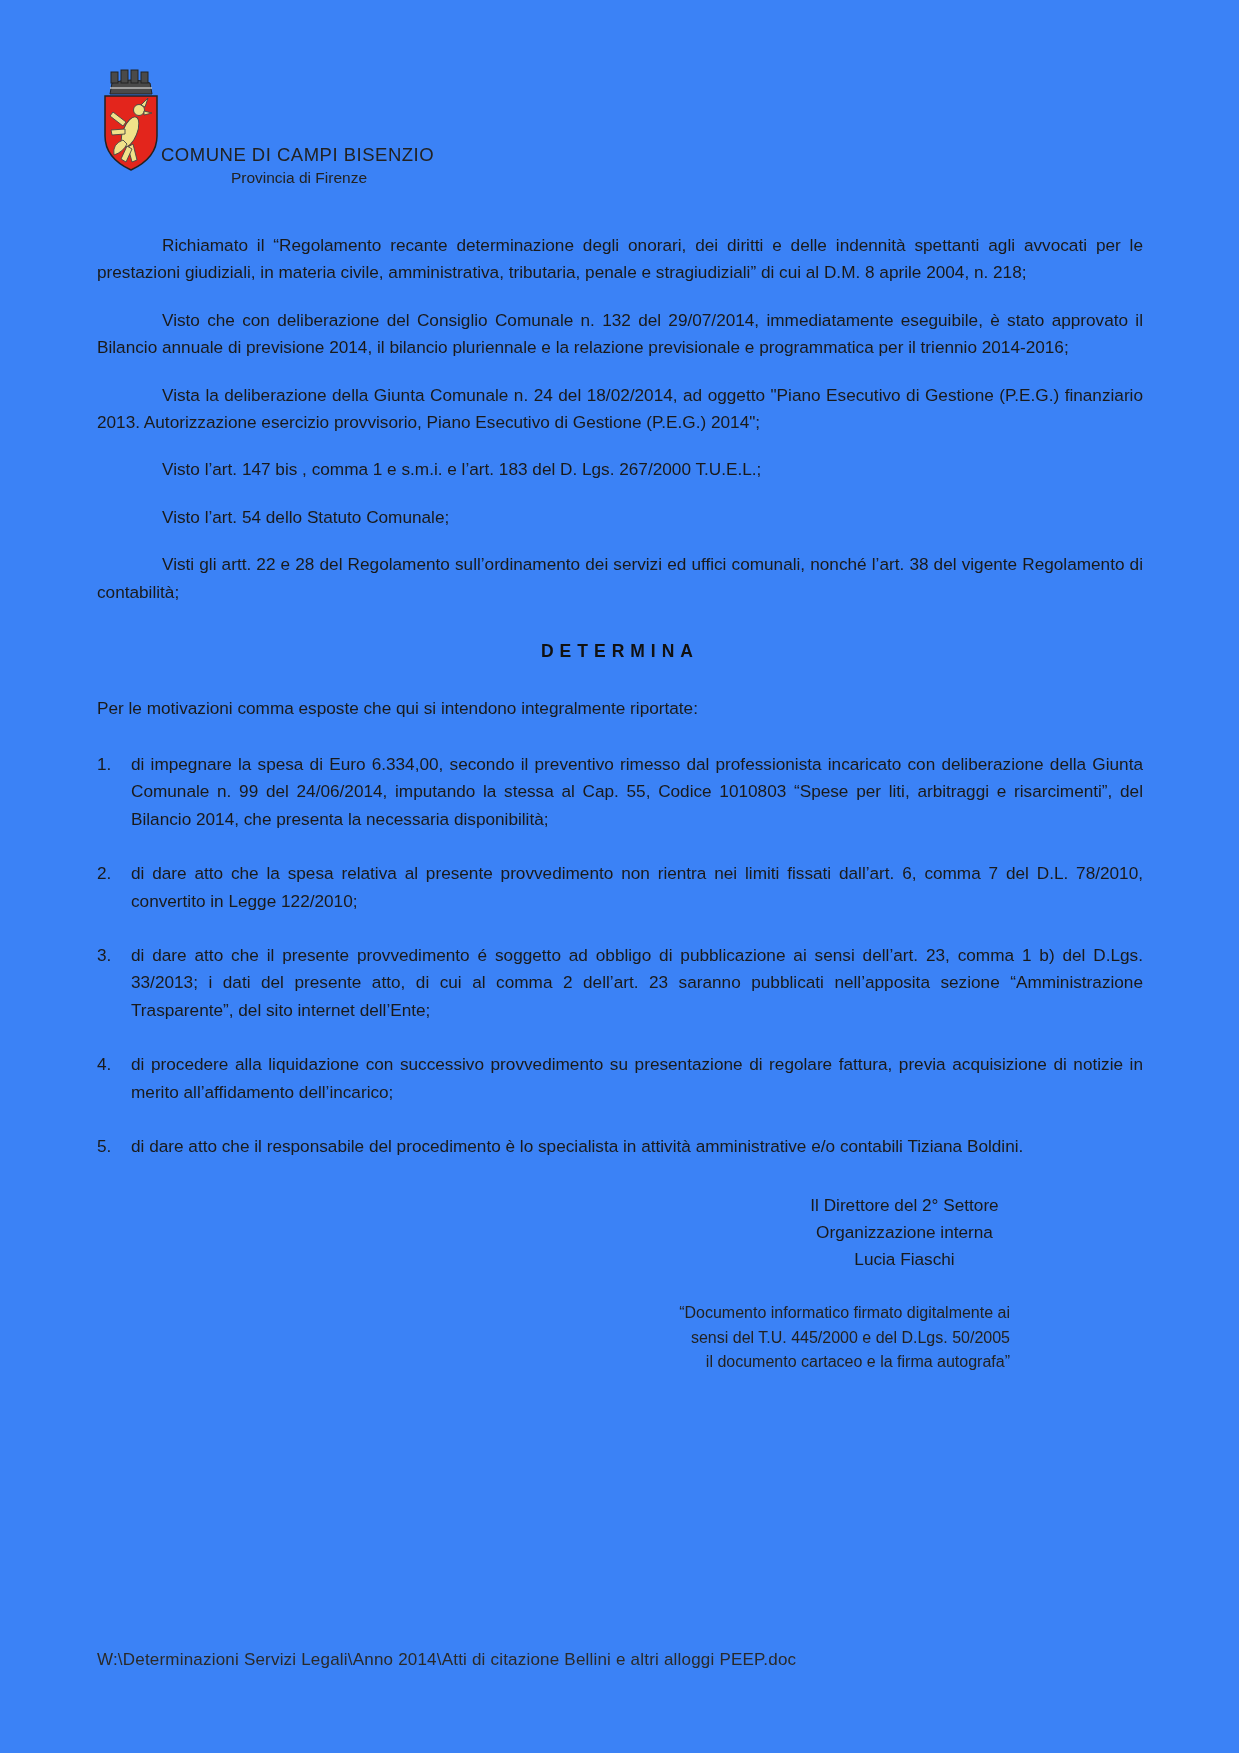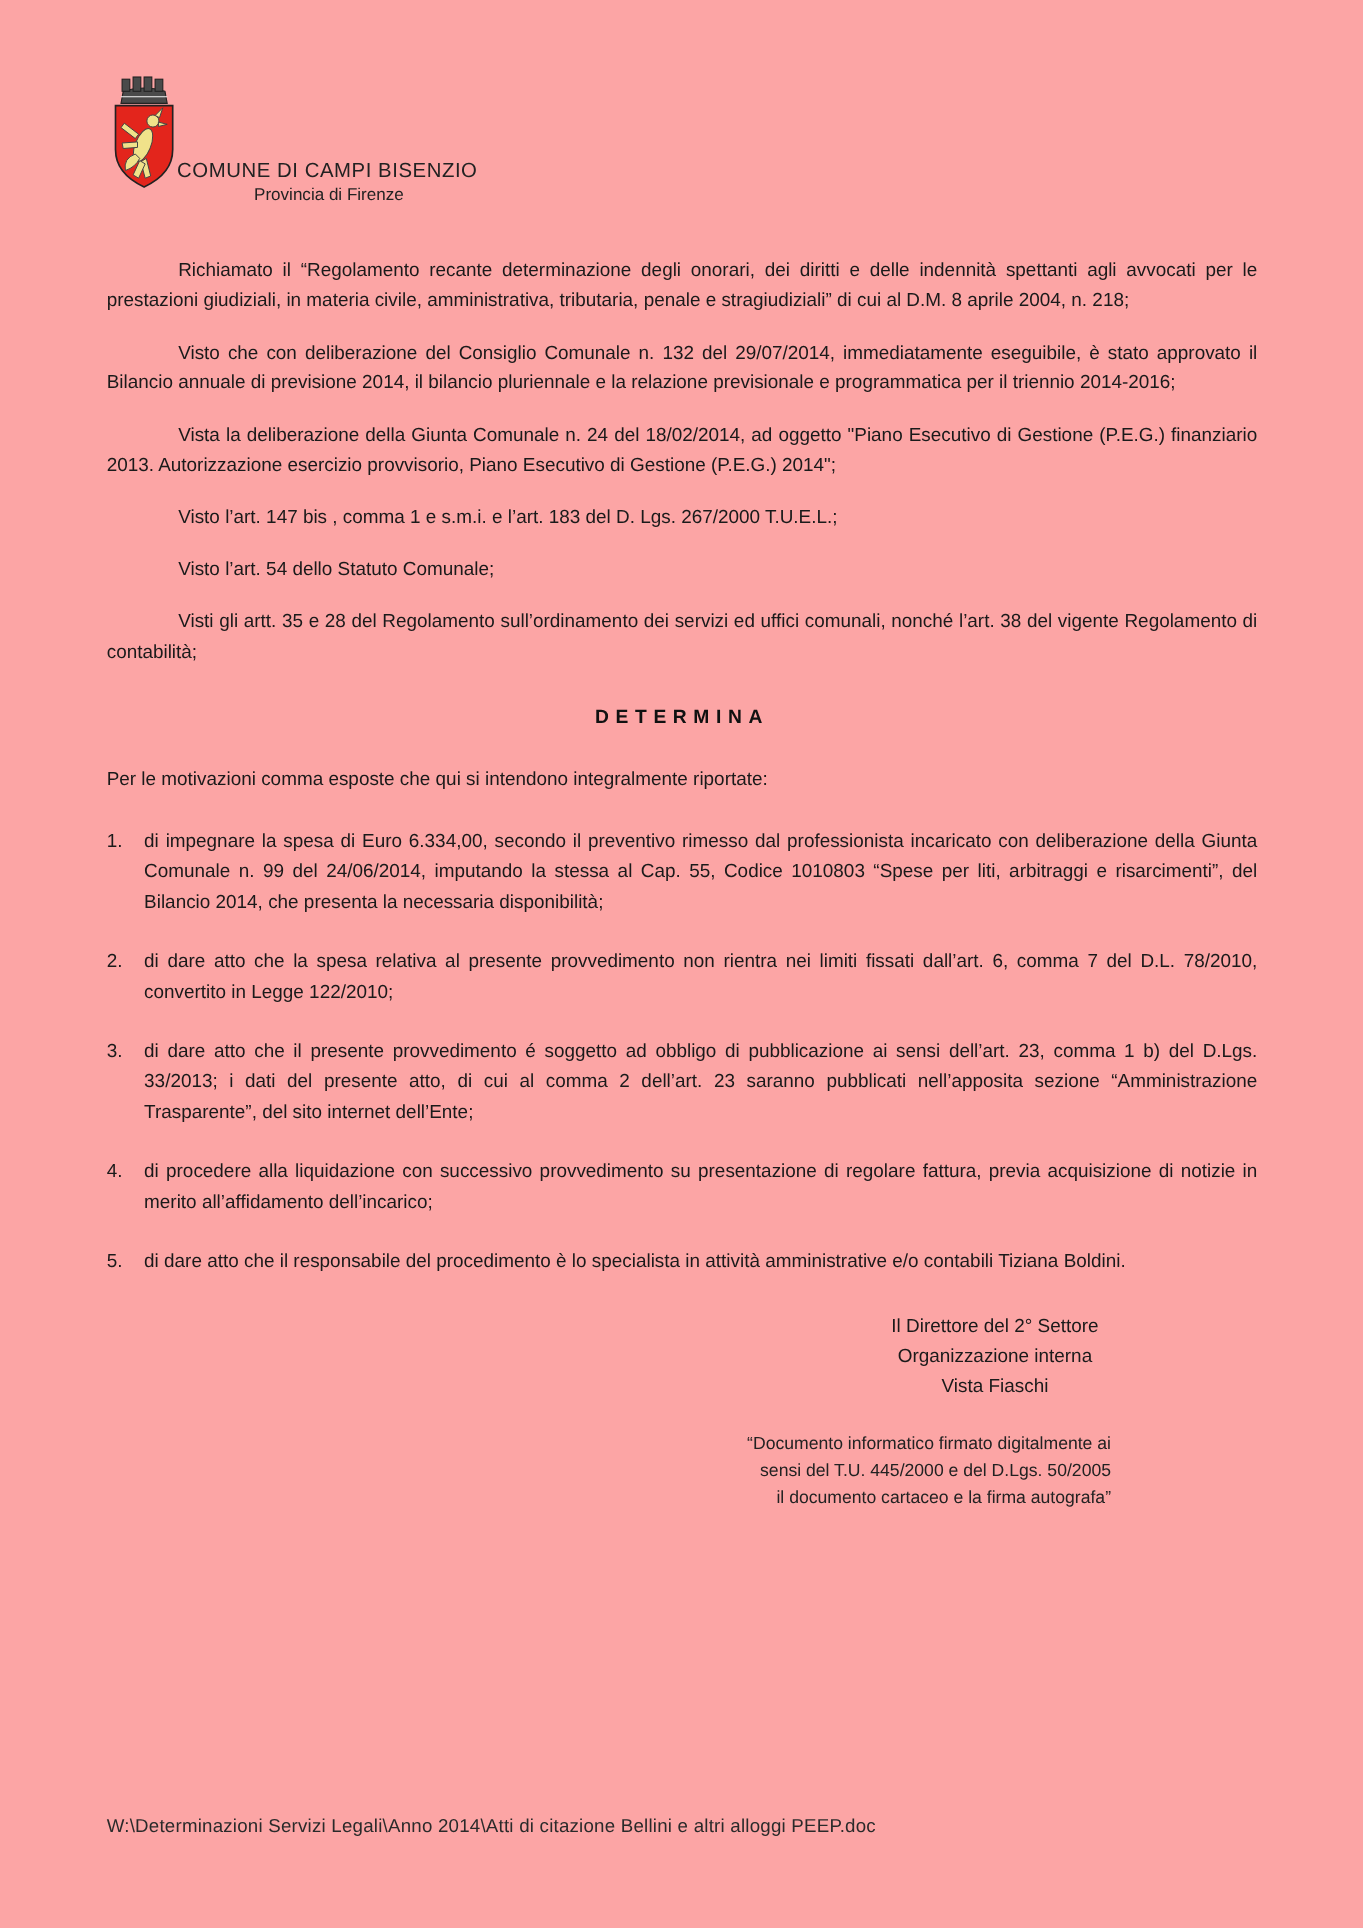--- a/index.html
+++ b/index.html
@@ -4,21 +4,21 @@
 <style>
   * { margin: 0; padding: 0; box-sizing: border-box; }
   html, body { background: #ffffff; }
   body { font-family: "Liberation Sans", "DejaVu Sans", sans-serif; color: #1a1a1a; }
 
   .page {
     position: relative;
     width: 1239px;
     height: 1753px;
     margin: 0 auto;
-    background: #fca5a5;
+    background: #3b82f6;
     padding: 66px 96px 0 97px;
     overflow: hidden;
   }
 
   
   .doc-header { position: relative; height: 126px; margin-bottom: 40px; }
   .coat-of-arms { position: absolute; left: 2px; top: 0; }
   .header-titles { position: absolute; left: 64px; top: 78px; width: 276px; }
   .municipality-name { font-size: 18.5px; letter-spacing: 0.5px; white-space: nowrap; color: #222; }
   .province-name { font-size: 15.5px; text-align: center; margin-top: 3px; color: #222; }
@@ -116,21 +116,21 @@
     </div>
   </div>
 
   <div class="doc-body">
 
     <p class="premise">Richiamato il “Regolamento recante determinazione degli onorari, dei diritti e delle indennità spettanti agli avvocati per le prestazioni giudiziali, in materia civile, amministrativa, tributaria, penale e stragiudiziali” di cui al D.M. 8 aprile 2004, n. 218;</p>
     <p class="premise">Visto che con deliberazione del Consiglio Comunale n. 132 del 29/07/2014, immediatamente eseguibile, è stato approvato il Bilancio annuale di previsione 2014, il bilancio pluriennale e la relazione previsionale e programmatica per il triennio 2014-2016;</p>
     <p class="premise">Vista la deliberazione della Giunta Comunale n. 24 del 18/02/2014, ad oggetto "Piano Esecutivo di Gestione (P.E.G.) finanziario 2013. Autorizzazione esercizio provvisorio, Piano Esecutivo di Gestione (P.E.G.) 2014";</p>
     <p class="premise">Visto l’art. 147 bis , comma 1 e s.m.i. e l’art. 183 del D. Lgs. 267/2000 T.U.E.L.;</p>
     <p class="premise">Visto l’art. 54 dello Statuto Comunale;</p>
-    <p class="premise">Visti gli artt. 35 e 28 del Regolamento sull’ordinamento dei servizi ed uffici comunali, nonché l’art. 38 del vigente Regolamento di contabilità;</p>
+    <p class="premise">Visti gli artt. 22 e 28 del Regolamento sull’ordinamento dei servizi ed uffici comunali, nonché l’art. 38 del vigente Regolamento di contabilità;</p>
 
     <div class="determina-heading">DETERMINA</div>
 
     <p class="intro-line">Per le motivazioni comma esposte che qui si intendono integralmente riportate:</p>
 
     <div class="determina-list">
       <div class="determina-item">
         <div class="item-number">1.</div>
         <div class="item-text">di impegnare la spesa di Euro 6.334,00, secondo il preventivo rimesso dal professionista incaricato con deliberazione della Giunta Comunale n. 99 del 24/06/2014, imputando la stessa al Cap. 55, Codice 1010803 “Spese per liti, arbitraggi e risarcimenti”, del Bilancio 2014, che presenta la necessaria disponibilità;</div>
       </div>
@@ -148,21 +148,21 @@
       </div>
       <div class="determina-item">
         <div class="item-number">5.</div>
         <div class="item-text">di dare atto che il responsabile del procedimento è lo specialista in attività amministrative e/o contabili Tiziana Boldini.</div>
       </div>
     </div>
 
     <div class="signature-block">
       <div>Il Direttore del 2° Settore</div>
       <div>Organizzazione interna</div>
-      <div>Vista Fiaschi</div>
+      <div>Lucia Fiaschi</div>
     </div>
 
     <div class="digital-note">
       <div class="note-line">“Documento informatico firmato digitalmente ai</div>
       <div class="note-line">sensi del T.U. 445/2000 e del D.Lgs. 50/2005</div>
       <div class="note-line">il documento cartaceo e la firma autografa”</div>
     </div>
 
   </div>
 

